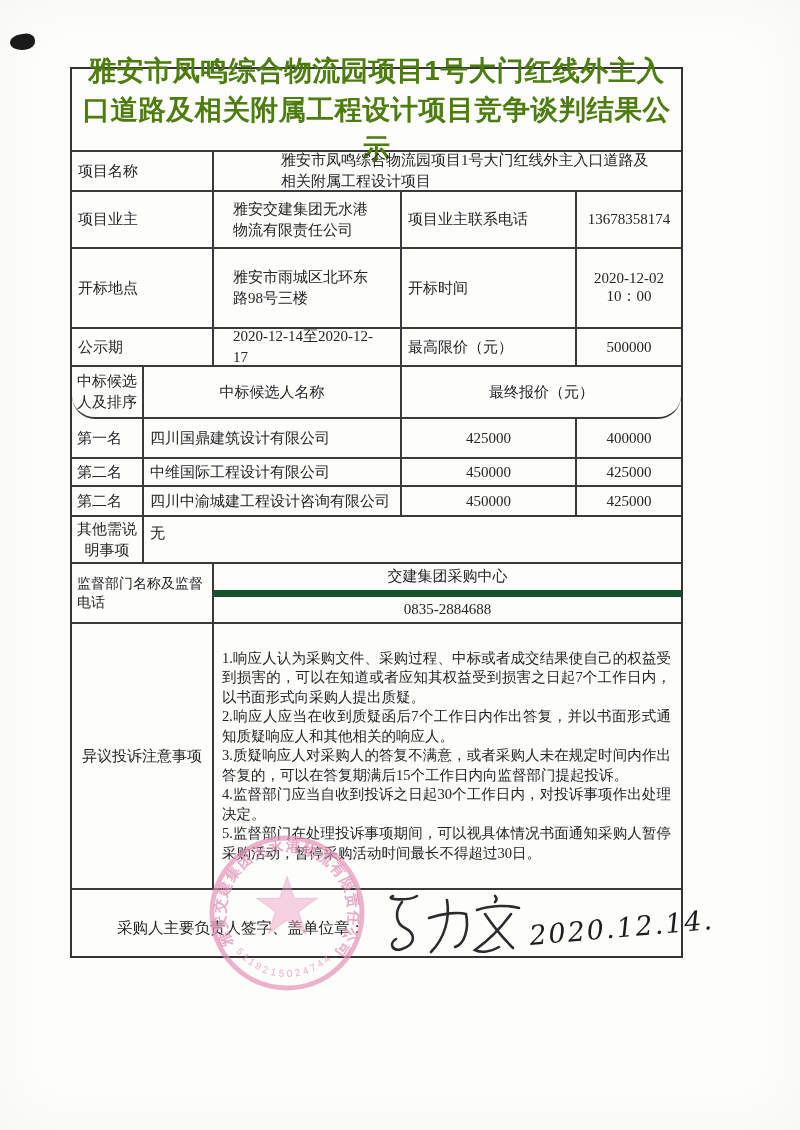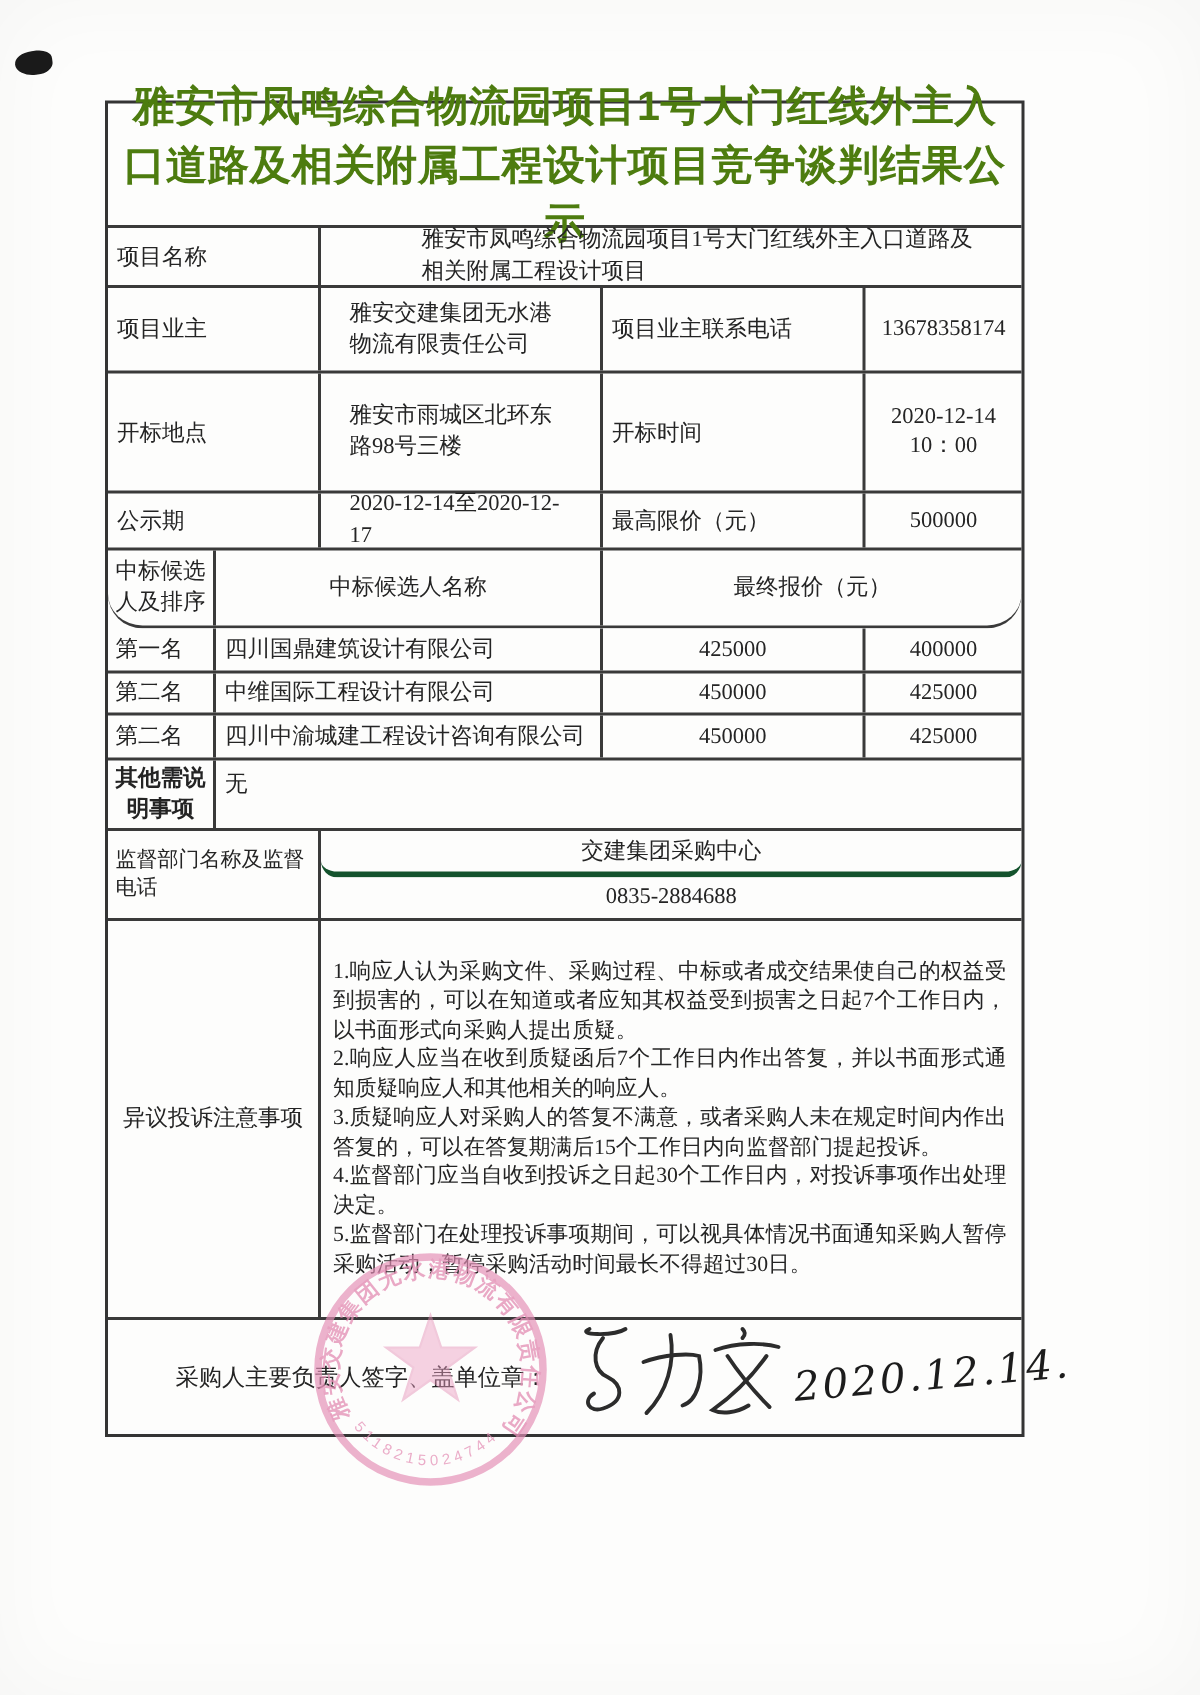--- a/index.html
+++ b/index.html
@@ -39,21 +39,21 @@
     font-family: "Liberation Sans", "DejaVu Sans", sans-serif;
     font-weight: 700; font-size: 27.5px; line-height: 39px;
     text-align: center; color: #4d7c0f; width: 600px; letter-spacing: 0.5px;
   }
 
   .r-name { height: 40px; gap: 48px; }
   .r-owner { height: 57px; }
   .r-place { height: 80px; }
   .r-pub { height: 38px; }
   .r-chead { height: 52px; border-radius: 23px; }
-  .r-c1 { height: 30px; }
+  .r-c1 { height: 40px; }
   .r-c2 { height: 28px; }
   .r-c3 { height: 30px; }
   .r-other { height: 47px; }
   .r-sup { height: 60px; }
   .r-obj { height: 266px; }
   .r-sig { height: 75px; position: relative; margin-left: 39px; }
 
   .w-label { width: 142px; }
   .w-val2 { width: 188px; }
   .w-val3 { width: 175px; }
@@ -63,21 +63,21 @@
   .w-rest { flex: 1; }
 
   .fs { font-size: 15px; line-height: 21px; }
   .pad { padding: 3px 19px; }
   .label-cell { font-size: 15px; padding-left: 6px; align-items: center; }
   .num { font-size: 15px; }
   .small-label { font-size: 14px; line-height: 19px; padding-left: 5px; }
 
   .sup-right { flex: 1; display: flex; flex-direction: column; }
   .sup-sub { flex: 1; display: flex; align-items: center; justify-content: center; font-size: 15px; }
-  .sup-sub.first { border-bottom: 4px solid #14532d; border-radius: 11px; }
+  .sup-sub.first { border-bottom: 7px solid #14532d; }
 
   .obj-text { padding: 0 10px 0 8px; font-size: 14.5px; line-height: 19.5px; }
   .obj-text .obj-item { text-align: justify; }
 
   .sig-label { position: absolute; left: 6px; top: 28px; font-size: 15.5px; z-index: 2; }
   .sig-svg { position: absolute; left: 258px; top: -4px; z-index: 6; }
   .sig-date {
     position: absolute; left: 418px; top: 22px; z-index: 6;
     font-family: "DejaVu Serif", serif; font-style: italic;
     font-size: 27px; color: #1c1c1c; letter-spacing: 2px;
@@ -111,21 +111,21 @@
       <div class="cell w-label label-cell v-center">项目业主</div>
       <div class="cell w-val2 fs pad col">雅安交建集团无水港物流有限责任公司</div>
       <div class="cell w-val3 label-cell v-center">项目业主联系电话</div>
       <div class="cell w-val4 last num v-center h-center">13678358174</div>
     </div>
 
     <div class="row r-place">
       <div class="cell w-label label-cell v-center">开标地点</div>
       <div class="cell w-val2 fs pad col">雅安市雨城区北环东路98号三楼</div>
       <div class="cell w-val3 label-cell v-center">开标时间</div>
-      <div class="cell w-val4 last num v-center h-center col" style="text-align:center;padding:0 10px;">2020-12-14 10：00</div>
+      <div class="cell w-val4 last num v-center h-center col" style="text-align:center;padding:0 10px;">2020-12-02 10：00</div>
     </div>
 
     <div class="row r-pub">
       <div class="cell w-label label-cell v-center">公示期</div>
       <div class="cell w-val2 fs pad v-center">2020-12-14至2020-12-17</div>
       <div class="cell w-val3 label-cell v-center">最高限价（元）</div>
       <div class="cell w-val4 last num v-center h-center">500000</div>
     </div>
 
     <div class="row r-chead">
@@ -149,21 +149,21 @@
     </div>
 
     <div class="row r-c3">
       <div class="cell w-rank fs v-center" style="padding-left:5px;">第二名</div>
       <div class="cell w-cname fs v-center" style="padding-left:6px;">四川中渝城建工程设计咨询有限公司</div>
       <div class="cell w-val3 num v-center h-center">450000</div>
       <div class="cell w-val4 last num v-center h-center">425000</div>
     </div>
 
     <div class="row r-other">
-      <div class="cell w-rank fs v-center h-center" style="padding:0 4px;font-weight:bold;">其他需说明事项</div>
+      <div class="cell w-rank fs v-center h-center" style="padding:0 4px;">其他需说明事项</div>
       <div class="cell w-rest last fs v-center" style="padding-left:6px;align-items:flex-start;padding-top:6px;">无</div>
     </div>
 
     <div class="row r-sup">
       <div class="cell w-label small-label col">监督部门名称及监督电话</div>
       <div class="sup-right">
         <div class="sup-sub first">交建集团采购中心</div>
         <div class="sup-sub">0835-2884688</div>
       </div>
     </div>

